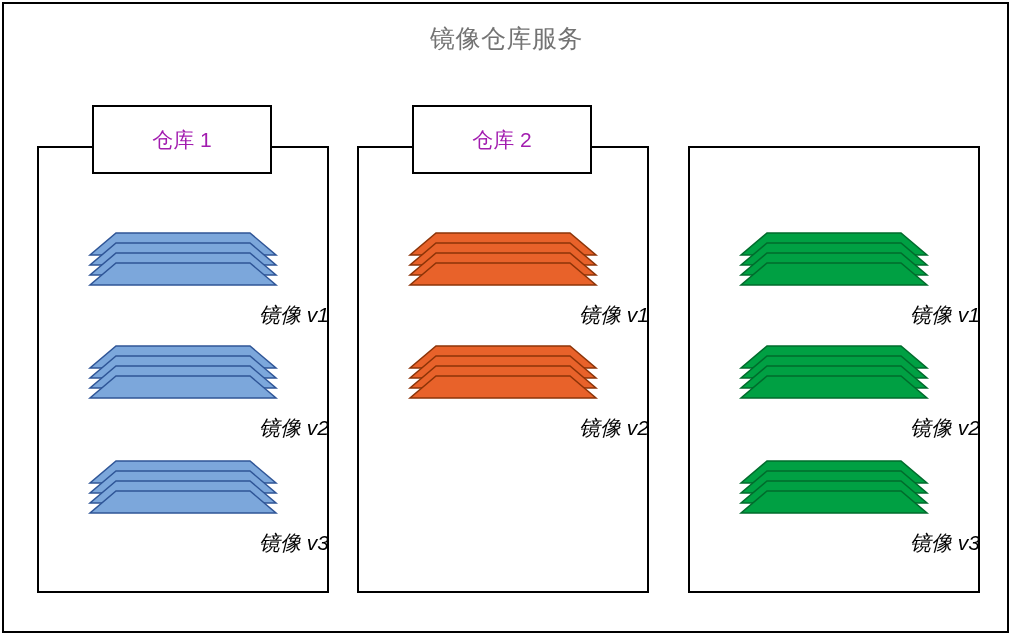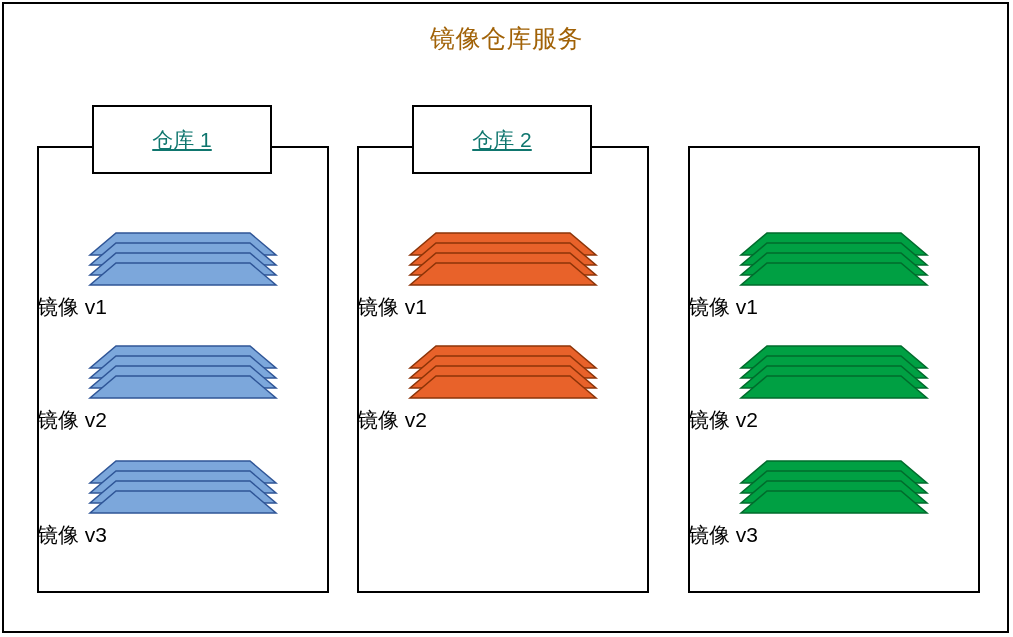--- a/index.html
+++ b/index.html
@@ -37,21 +37,21 @@
   
   .diagram-title {
     position: absolute;
     left: 0;
     top: 22px;
     width: 1013px;
     text-align: center;
     font-size: 25px;
     line-height: 32px;
     letter-spacing: 0.5px;
-    color: #a16207;
+    color: #737373;
     white-space: nowrap;
   }
 
   
   .repo {
     position: absolute;
     top: 105px;
     width: 292px;
     height: 490px;
   }
@@ -82,23 +82,22 @@
     box-sizing: border-box;
     background: #ffffff;
     display: flex;
     align-items: center;
     justify-content: center;
     z-index: 3;
   }
   .repo-header-label {
     font-size: 21px;
     line-height: 26px;
-    color: #0f766e;
+    color: #a21caf;
     white-space: nowrap;
-    text-decoration: underline;
   }
 
   
   .image-group {
     position: absolute;
     width: 292px;
     height: 110px;
     z-index: 2;
   }
   .image-group.slot-0 { top: 128px; }
@@ -112,26 +111,27 @@
     margin: 0 auto;
   }
   .stack svg {
     display: block;
     width: 186px;
     height: 52px;
     overflow: visible;
   }
 
   .image-label {
-    margin-top: 8px;
-    text-align: left;
+    margin-top: 16px;
+    text-align: right;
     font-size: 21px;
     line-height: 27px;
     color: #000000;
     white-space: nowrap;
+    font-style: italic;
   }
 </style>
 </head>
 <body>
 
 <div id="canvas">
 
   <div class="outer-frame"></div>
 
   <div class="diagram-title">镜像仓库服务</div>

